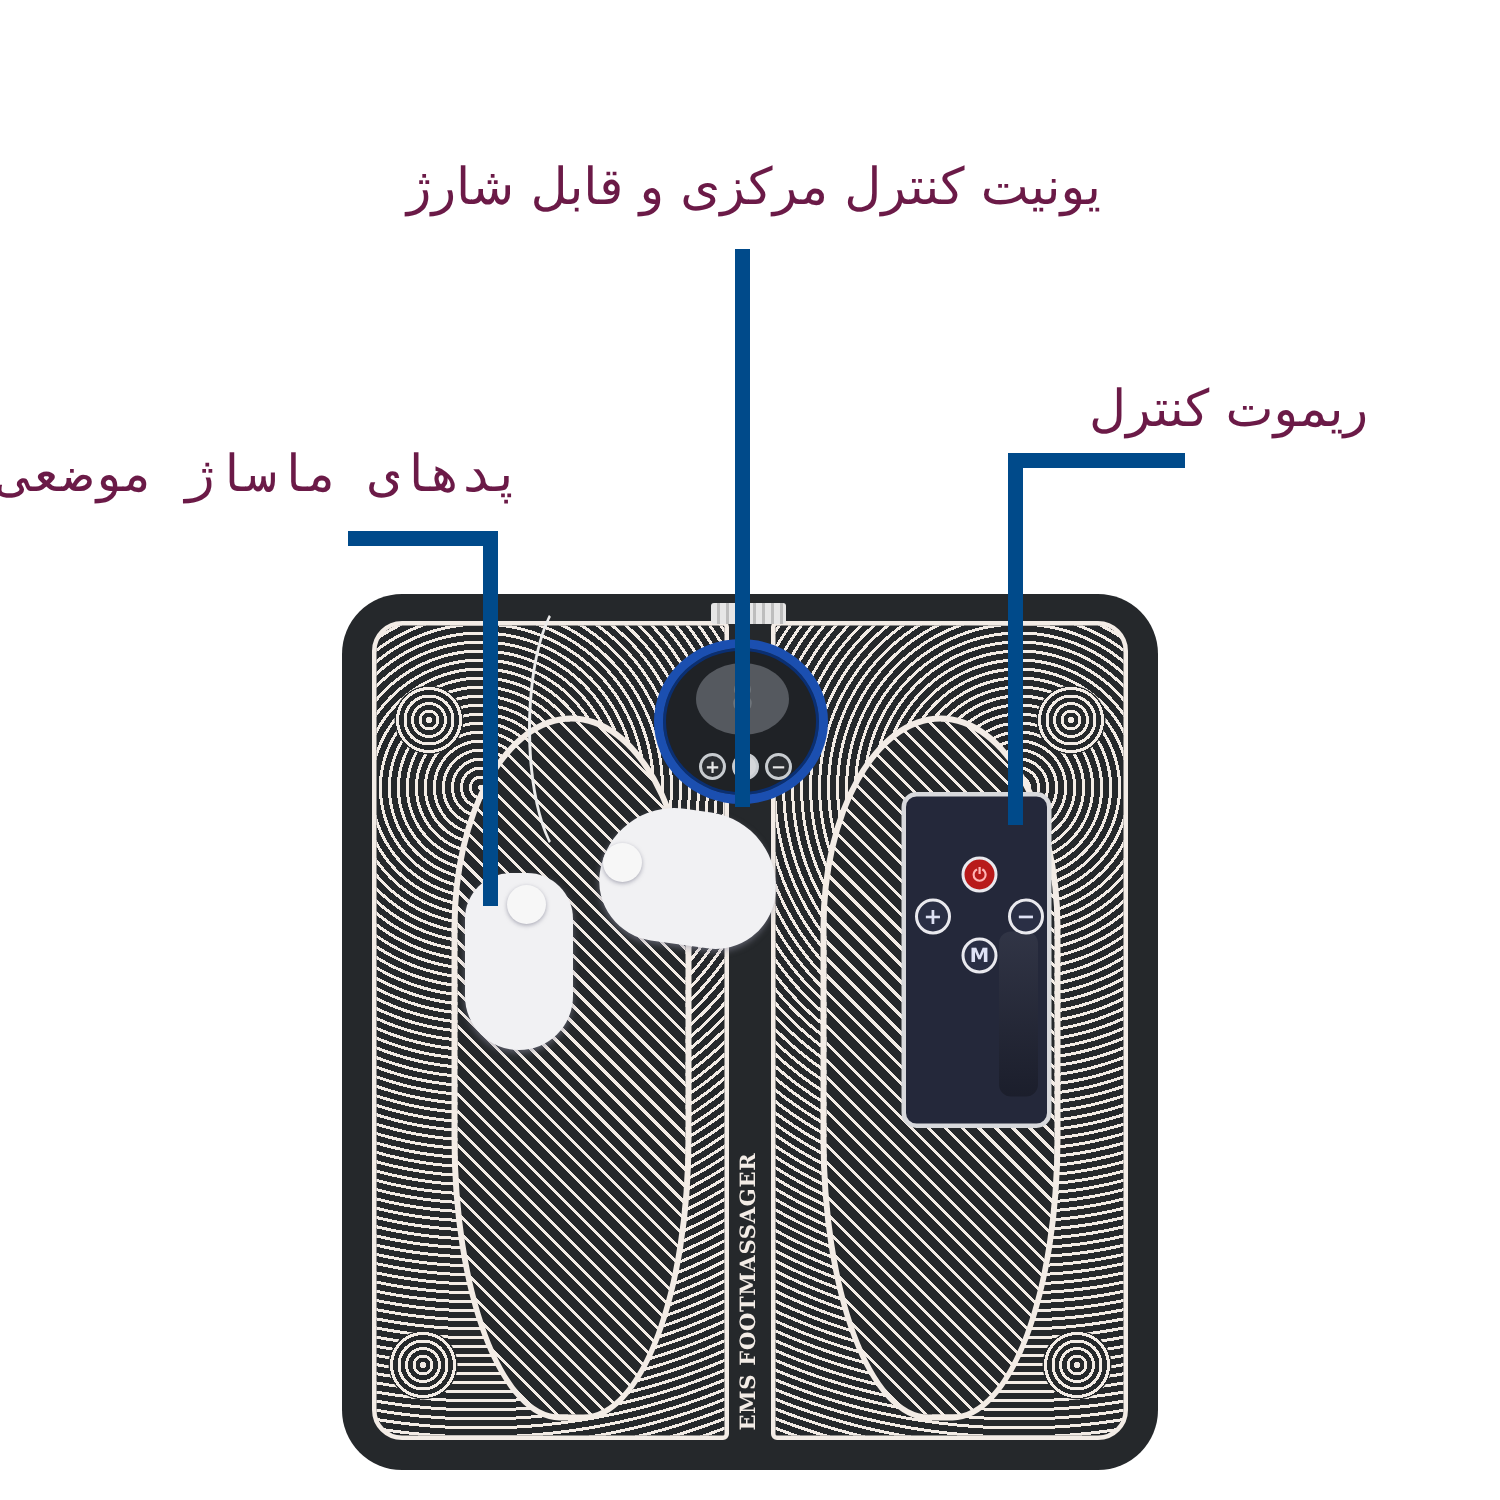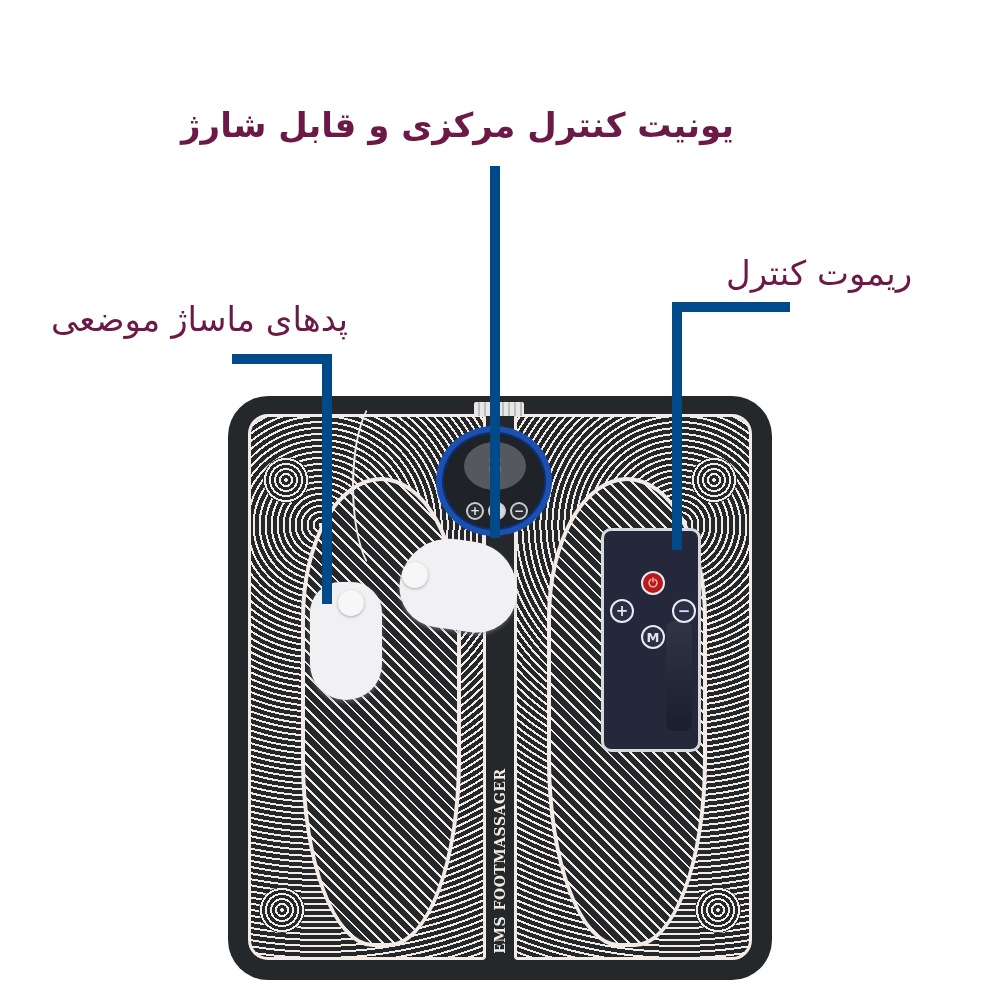--- a/index.html
+++ b/index.html
@@ -8,22 +8,22 @@
 
     .label {
       position: absolute;
       color: #6b1a47;
       font-size: 34px;
       line-height: 1;
       white-space: nowrap;
       direction: rtl;
       font-family: "DejaVu Sans", sans-serif;
     }
-    .label.center { left: 262px; top: 108px; width: 472px; text-align: left; font-weight: bold; }
-    .label.left   { left: 18px;  top: 302px; width: 330px; text-align: right; }
+    .label.center { left: 262px; top: 108px; width: 472px; text-align: right; }
+    .label.left   { left: 18px;  top: 302px; width: 330px; text-align: right; font-family: Liberation Mono, monospace; }
     .label.right  { left: 726px; top: 256px; width: 196px; text-align: left; }
 
     .line { position: absolute; background: #004a8a; }
 
     
     .mat {
       position: absolute; left: 228px; top: 396px; width: 544px; height: 584px;
       background: #25282b; border-radius: 40px;
     }
     .panel {

